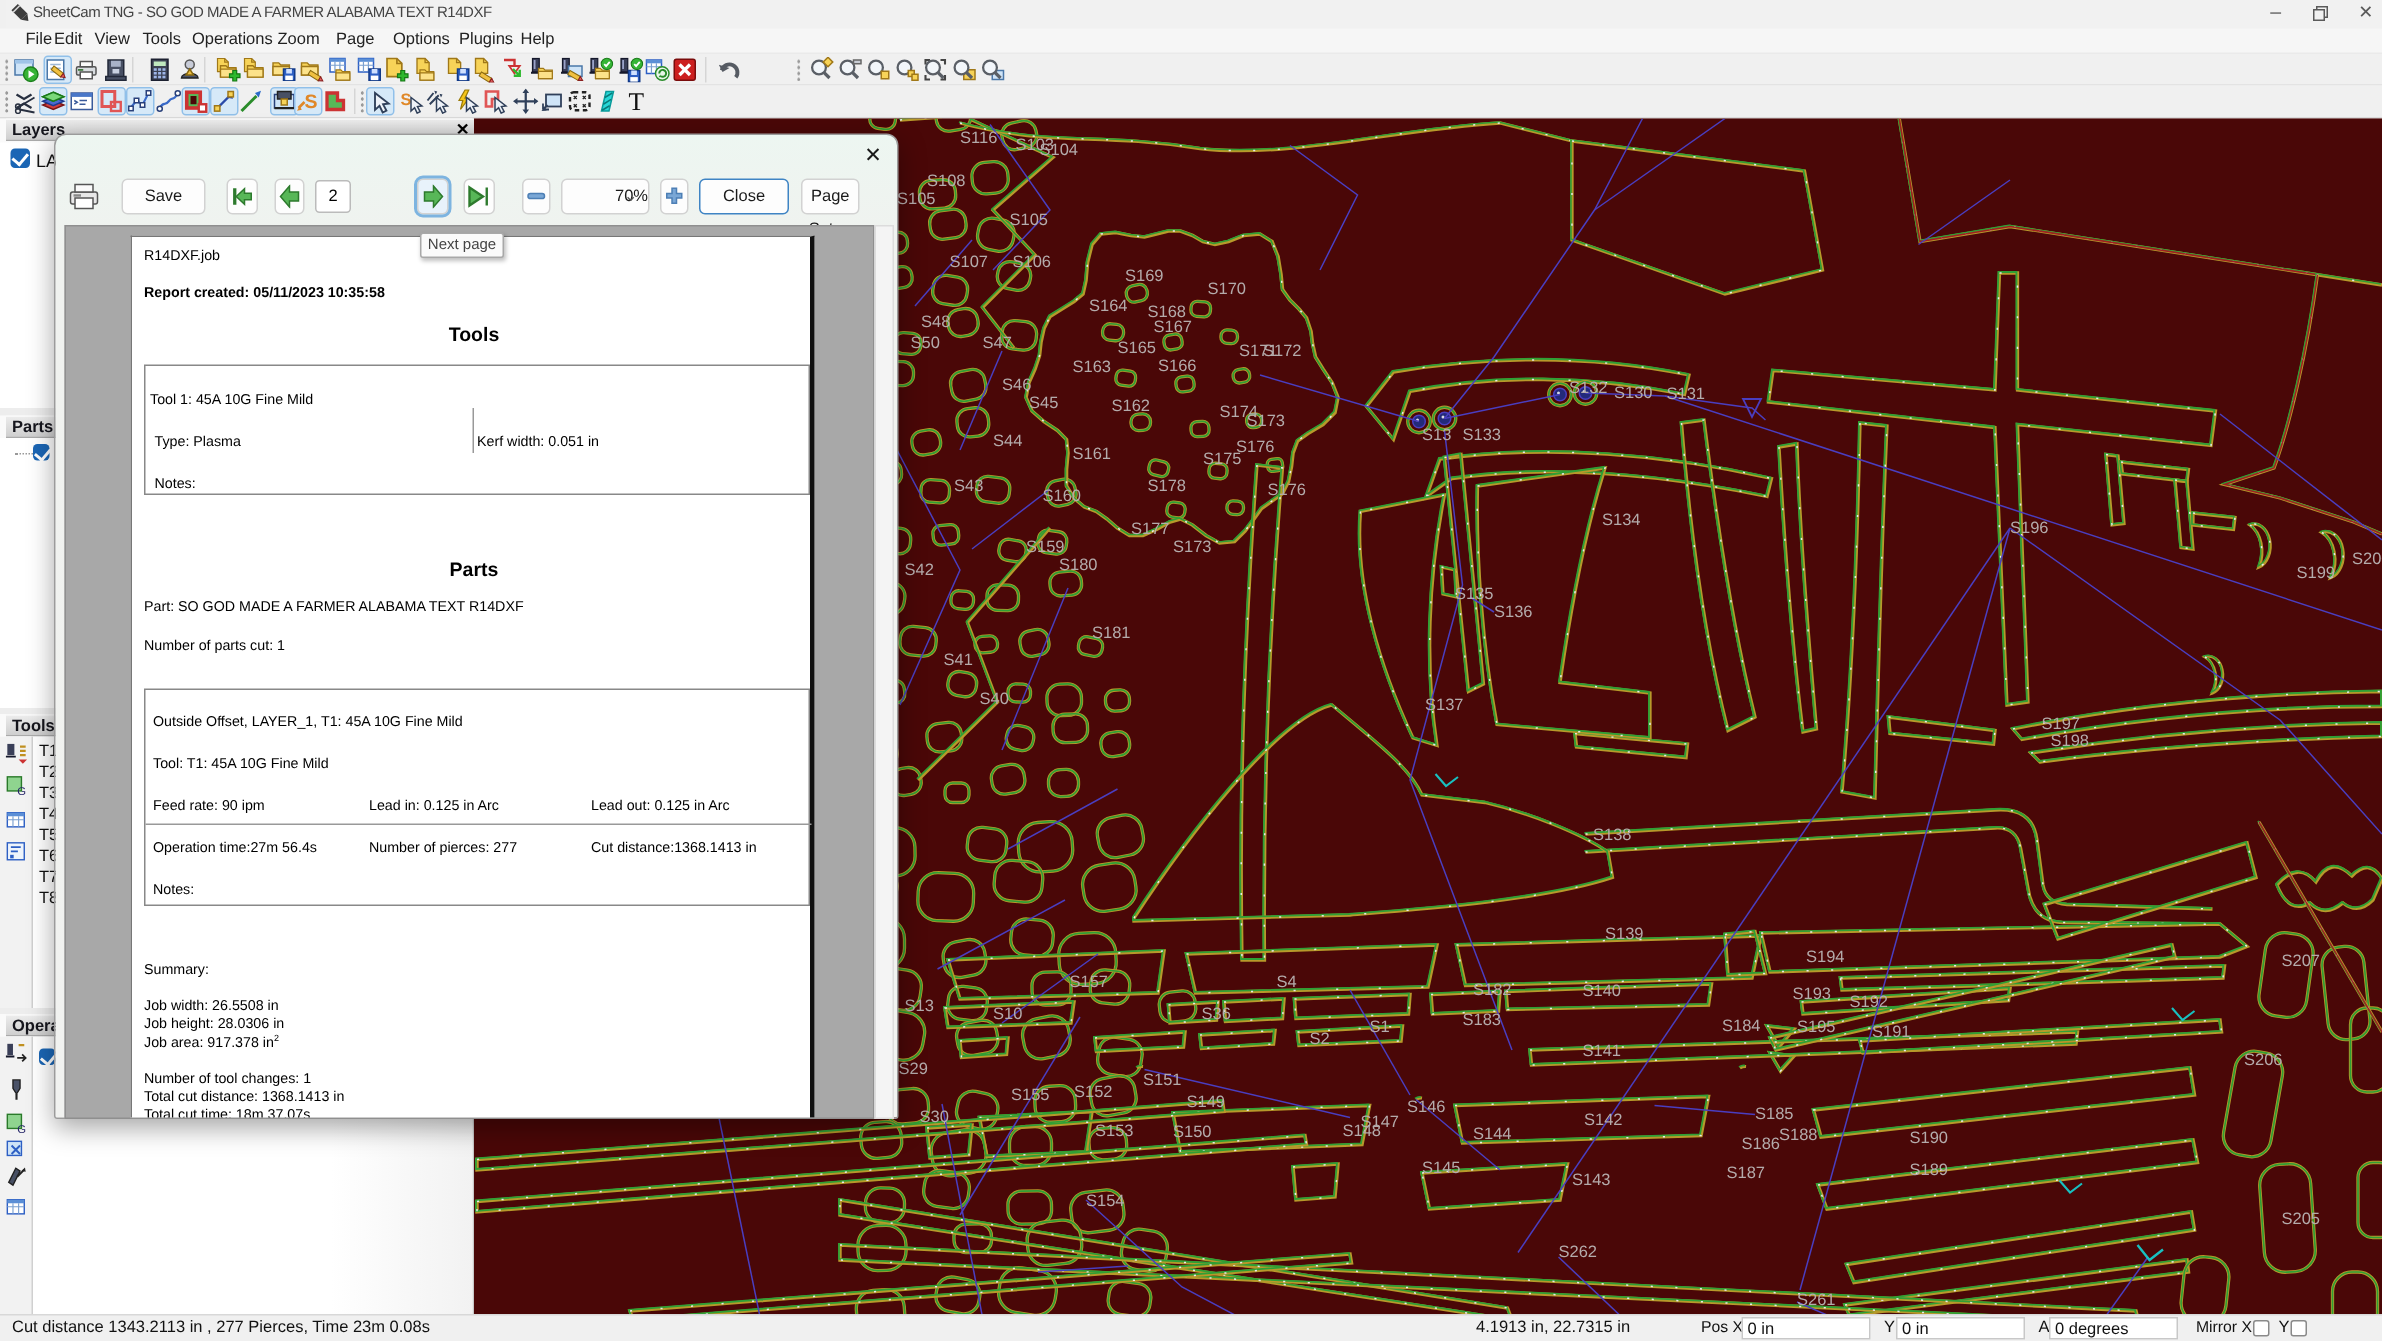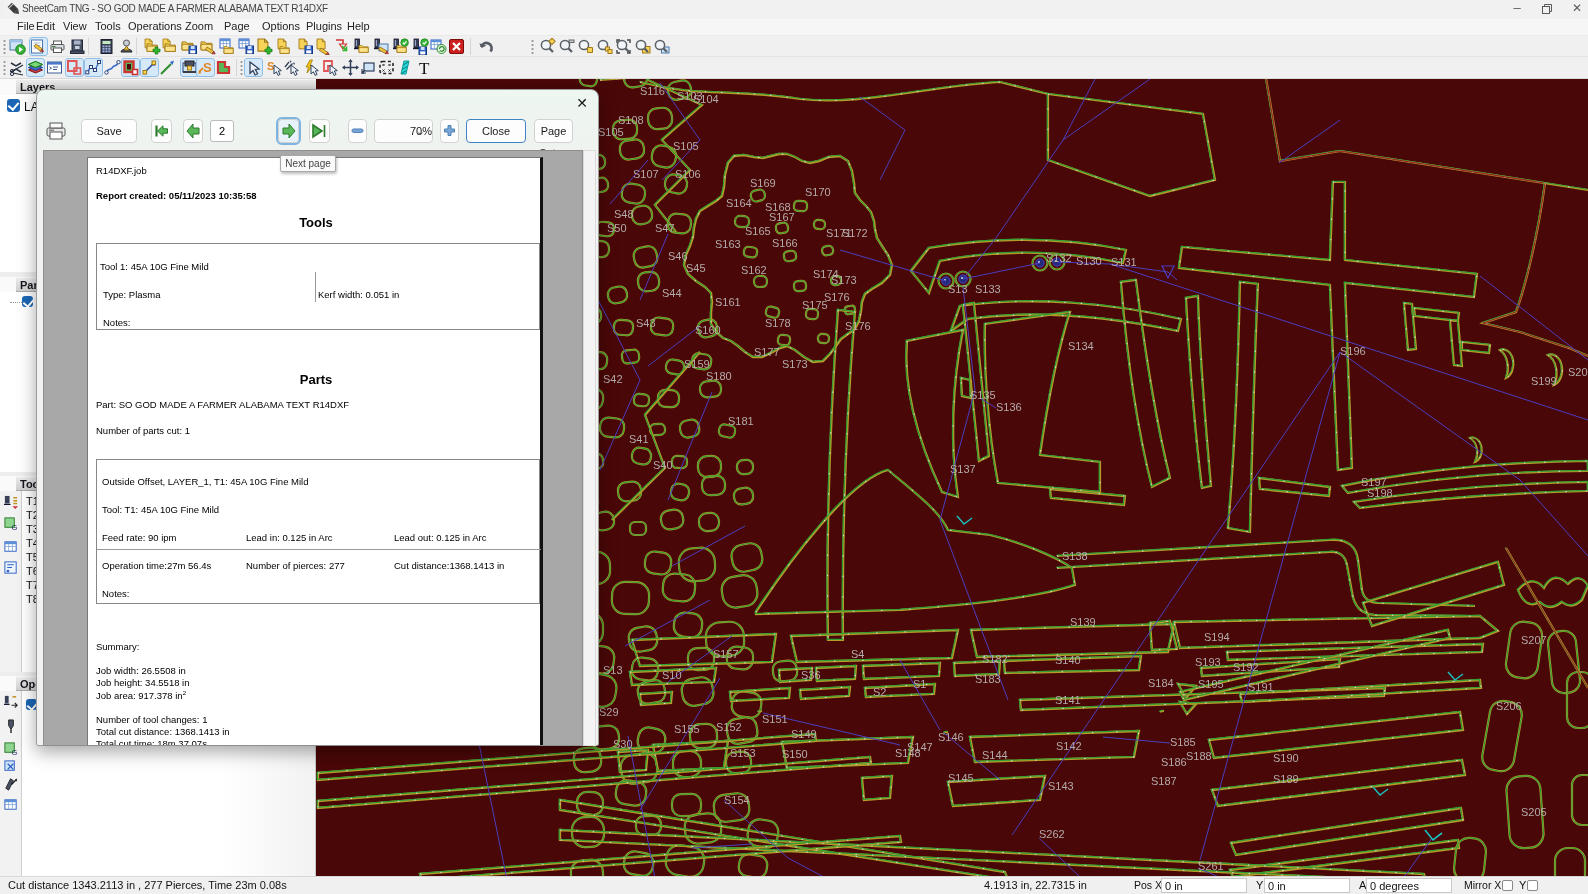--- a/index.html
+++ b/index.html
@@ -16,21 +16,21 @@
 
 #tb1{position:absolute;left:0;top:36px;width:1588px;height:21px;background:#f0f0f0;border-bottom:1px solid #e3e3e3}
 #tb2{position:absolute;left:0;top:57px;width:1588px;height:22px;background:#f0f0f0;border-bottom:1px solid #dadada}
 .grip{position:absolute;top:3px;width:3px;height:15px;background-image:radial-gradient(circle,#9a9a9a 1px,transparent 1.2px);background-size:3px 4px}
 .tsep{position:absolute;top:2px;width:1px;height:17px;background:#d5d5d5}
 .ticon{position:absolute;width:17px;height:17px}
 .ticon.hl{outline:1px solid #90c0ea;background:#d6e9f8;border-radius:2px}
 .ticon svg{position:absolute;left:0;top:0}
 
 #leftpanel{position:absolute;left:0;top:79px;width:316px;height:797px;background:#fafafa;border-right:1px solid #c8c8c8}
-.phdr{position:absolute;left:16px;width:315px;height:15px;background:linear-gradient(#ececec,#cfcfcf);border-top:1px solid #f8f8f8;border-bottom:1px solid #aaa;font-size:11px;font-weight:bold;color:#16161d;padding-left:4px;line-height:14px}
+.phdr{position:absolute;left:4px;width:315px;height:15px;background:linear-gradient(#ececec,#cfcfcf);border-top:1px solid #f8f8f8;border-bottom:1px solid #aaa;font-size:11px;font-weight:bold;color:#16161d;padding-left:4px;line-height:14px}
 .pbody{position:absolute;left:0;width:315px;background:linear-gradient(90deg,#ffffff 70%,#f2f2f2)}
 .psplit{position:absolute;left:0;width:315px;background:#ededed}
 .iconstrip{position:absolute;left:0;top:0;width:22px;height:100%;background:#f2f2f2;border-right:1px solid #d0d0d0}
 .cb{position:absolute;width:13px;height:13px;background:#1b66b5;border-radius:3px}
 .cb:after{content:"";position:absolute;left:3px;top:1px;width:5px;height:8px;border:solid #fff;border-width:0 2px 2px 0;transform:rotate(40deg)}
 .trow{position:absolute;left:26px;font-size:11px;color:#111;white-space:nowrap}
 
 #canvas{position:absolute;left:316px;top:79px;width:1272px;height:797px;background:#4a0707;overflow:hidden}
 
 #statusbar{position:absolute;left:0;top:876px;width:1588px;height:18px;background:#f0f0f0;border-top:1px solid #d8d8d8;font-size:11px;color:#111}
@@ -1353,21 +1353,21 @@
           <span class="t" style="left:149px;top:72px">Lead in: 0.125 in Arc</span>
           <span class="t" style="left:297px;top:72px">Lead out: 0.125 in Arc</span>
           <div style="position:absolute;left:0;top:89px;width:444px;height:1px;background:#999"></div>
           <span class="t" style="left:5px;top:100px">Operation time:27m 56.4s</span>
           <span class="t" style="left:149px;top:100px">Number of pierces: 277</span>
           <span class="t" style="left:297px;top:100px">Cut distance:1368.1413 in</span>
           <span class="t" style="left:5px;top:128px">Notes:</span>
         </div>
         <span class="t" style="left:8px;top:483px">Summary:</span>
         <span class="t" style="left:8px;top:507px">Job width: 26.5508 in</span>
-        <span class="t" style="left:8px;top:519px">Job height: 34.5518 in</span>
+        <span class="t" style="left:8px;top:519px">Job height: 28.0306 in</span>
         <span class="t" style="left:8px;top:532px">Job area: 917.378 in<sup style="font-size:6px">2</sup></span>
         <span class="t" style="left:8px;top:556px">Number of tool changes: 1</span>
         <span class="t" style="left:8px;top:568px">Total cut distance: 1368.1413 in</span>
         <span class="t" style="left:8px;top:580px">Total cut time: 18m 37.07s</span>
       </div>
     </div>
     <div id="vscroll"></div>
   </div>
   <div id="tooltip">Next page</div>
 </div>

